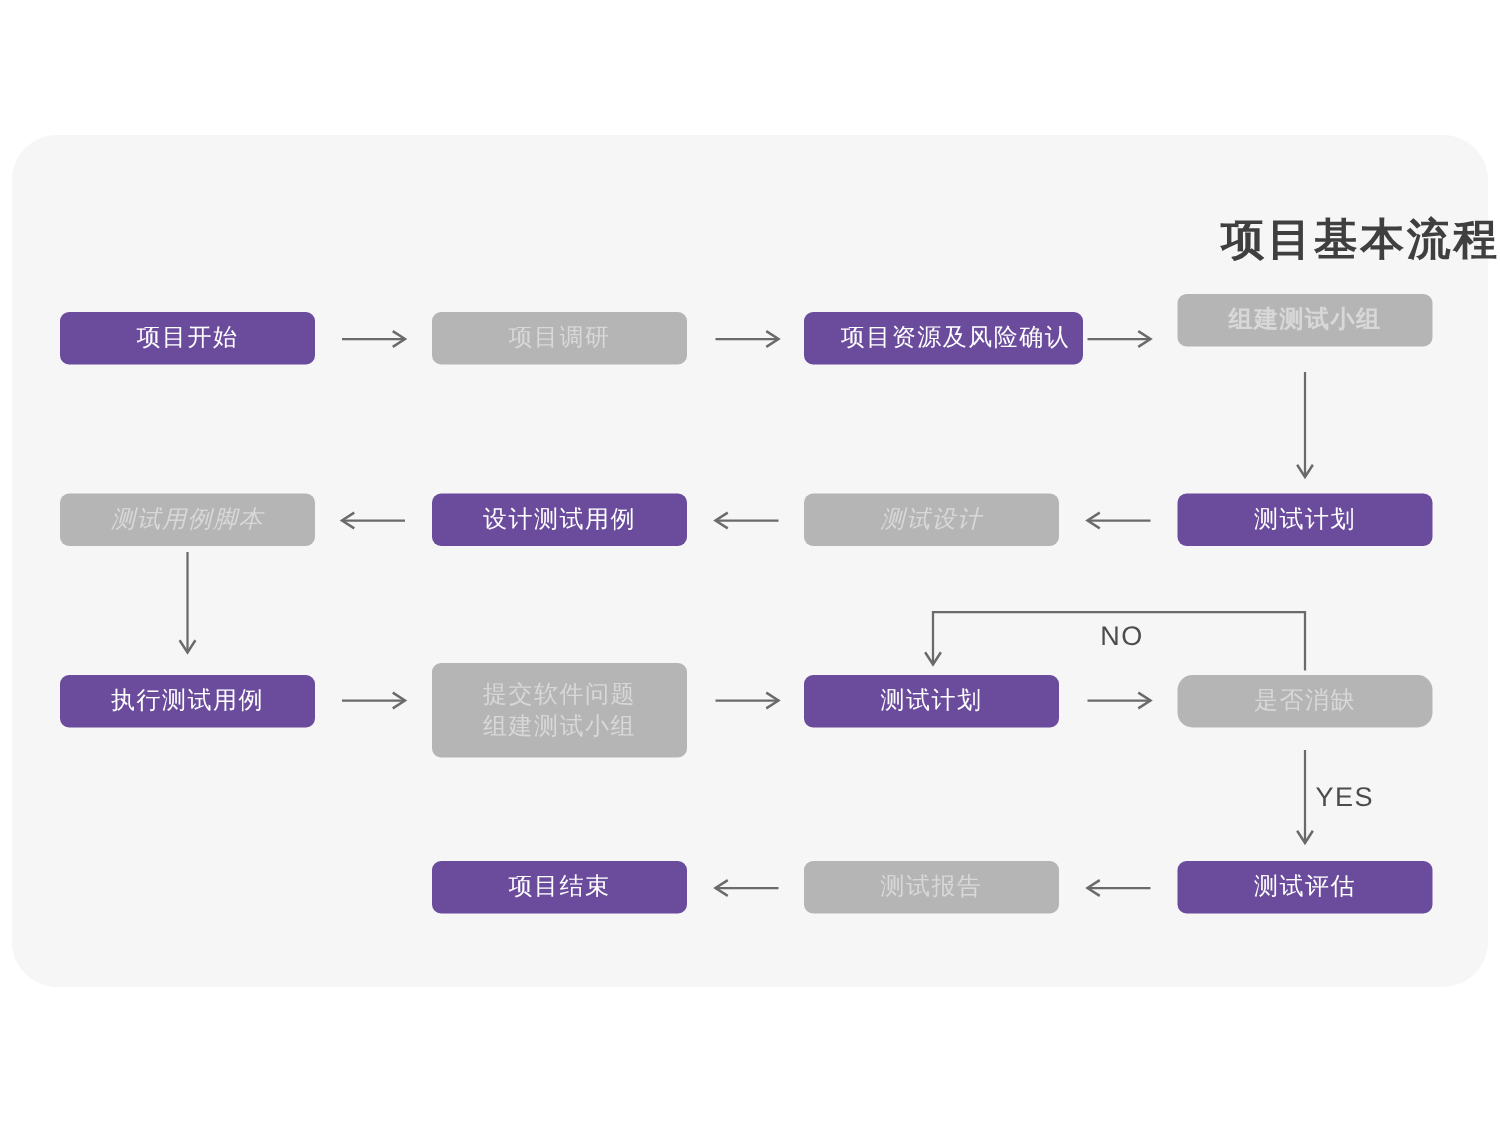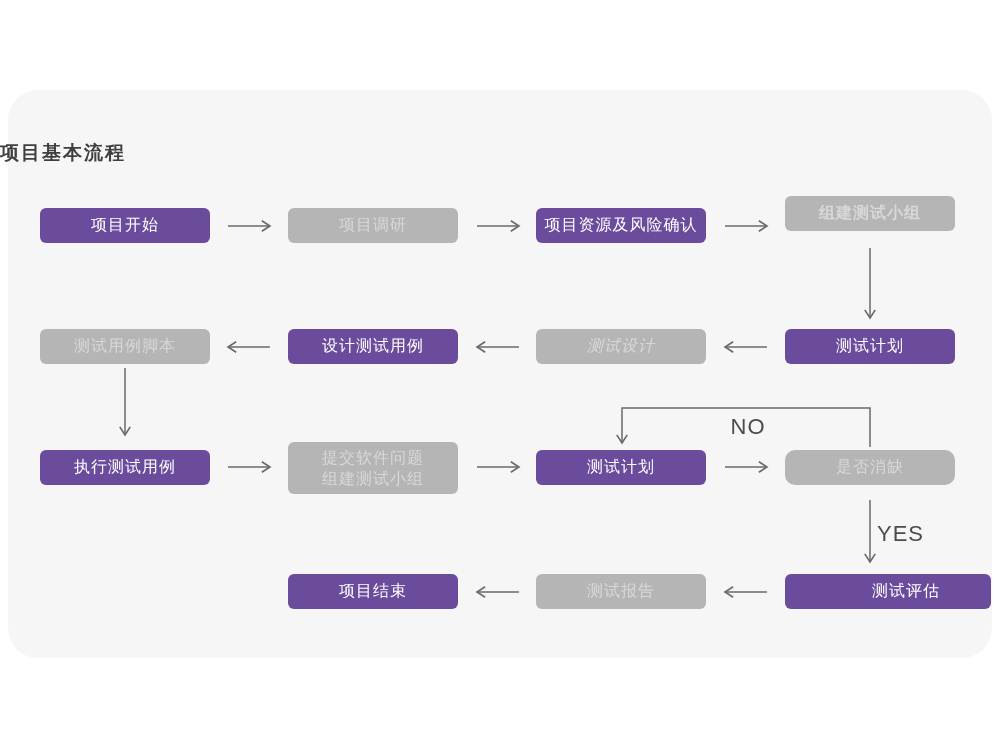--- a/index.html
+++ b/index.html
@@ -7,69 +7,69 @@
     width:1000px; height:750px; background:#ffffff;
     font-family:"Liberation Sans","DejaVu Sans",sans-serif;
   }
   #screen { position:relative; width:1000px; height:750px; overflow:hidden; }
   .card {
     position:absolute; left:8px; top:90px; width:984px; height:568px;
     background:var(--cardBg,#f6f6f7); border-radius:30px;
   }
   .title {
     position:absolute; top:140px; left:0; width:100%;
-    text-align:left; font-size:19px; font-weight:600;
+    text-align:right; font-size:29px; font-weight:600;
     color:var(--titleColor,#3f3f3f); letter-spacing:2px;
   }
   .node {
     position:absolute; width:170px; height:35px; border-radius:6px;
     display:flex; align-items:center; justify-content:center;
     font-size:16px; letter-spacing:1px; text-align:right;
   }
   .node.purple { background:var(--purple,#6a4b9c); color:#ffffff; }
   .node.gray   { background:var(--gray,#b5b5b5); color:var(--grayText,#d8d8d8); }
-  .node.tall   { height:52px; flex-direction:column; line-height:21px; }
+  .node.tall   { height:63px; flex-direction:column; line-height:21px; }
   .connectors { position:absolute; left:0; top:0; width:1000px; height:750px; pointer-events:none; }
   .edge-label {
-    position:absolute; font-size:22px; letter-spacing:1px;
+    position:absolute; font-size:18px; letter-spacing:1px;
     color:var(--lineLabel,#4c4c4c);
   }
   .edge-label.no  { left:718px; top:414px; width:60px; text-align:center; }
   .edge-label.yes { left:877px; top:521px;text-align:right; }
 </style>
 </head>
 <body>
 
 <div id="screen">
 
   <div class="card"></div>
 
   <div class="title">项目基本流程</div>
 
   <div class="node purple" style="left:40px;  top:208px;">项目开始</div>
   <div class="node gray" style="left:288px; top:208px;">项目调研</div>
-  <div class="node purple" style="left:536px; top:208px;">项目资源及风险确认</div>
+  <div class="node purple" style="left:536px; top:208px;padding-left:16px;">项目资源及风险确认</div>
   <div class="node gray" style="left:785px; top:196px;font-weight:bold;">组建测试小组</div>
 
-  <div class="node gray" style="left:40px;  top:329px;">测试用例脚本</div>
+  <div class="node gray" style="left:40px;  top:329px;font-style:italic;">测试用例脚本</div>
   <div class="node purple" style="left:288px; top:329px;">设计测试用例</div>
   <div class="node gray" style="left:536px; top:329px;font-style:italic;">测试设计</div>
   <div class="node purple" style="left:785px; top:329px;">测试计划</div>
 
   <div class="node purple" style="left:40px;  top:450px;">执行测试用例</div>
   <div class="node gray tall" style="left:288px; top:442px;">
     <span>提交软件问题</span>
     <span>组建测试小组</span>
   </div>
   <div class="node purple" style="left:536px; top:450px;">测试计划</div>
   <div class="node gray" style="left:785px; top:450px;border-radius:10px;">是否消缺</div>
 
   <div class="node gray" style="left:536px; top:574px;">测试报告</div>
   <div class="node purple" style="left:288px; top:574px;">项目结束</div>
-  <div class="node purple" style="left:785px; top:574px;padding-left:36px;">测试评估</div>
+  <div class="node purple" style="left:785px; top:574px;">测试评估</div>
 
   <svg class="connectors" width="1000" height="750" viewBox="0 0 1000 750">
     <defs>
       <marker id="chev" viewBox="0 0 12 12" refX="10" refY="6" markerWidth="14" markerHeight="14" markerUnits="userSpaceOnUse" orient="auto">
         <path d="M3,1.5 L10,6 L3,10.5" fill="none" stroke="#6a6a6a" stroke-width="1.4"></path>
       </marker>
     </defs>
     <g stroke="#6a6a6a" stroke-width="1.5" fill="none">
 
       <line x1="228" y1="226" x2="270" y2="226" marker-end="url(#chev)"></line>

